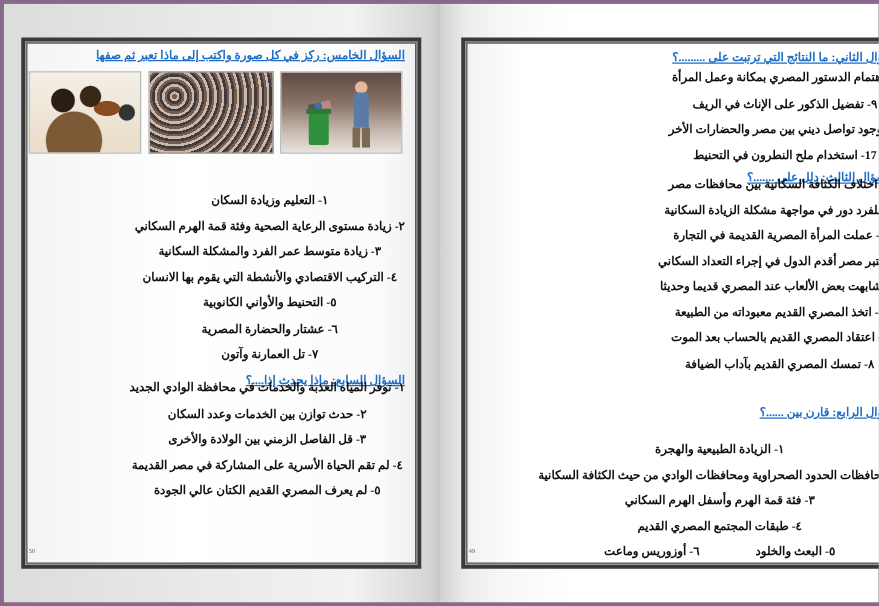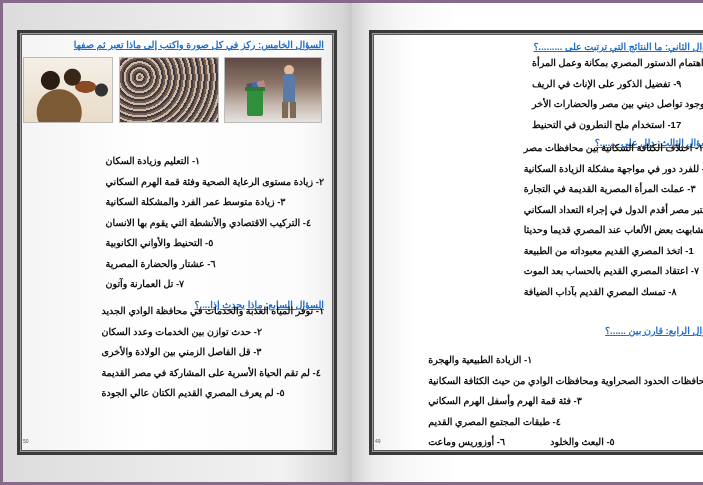--- a/index.html
+++ b/index.html
@@ -28,22 +28,22 @@
     position:absolute; top:27px; height:425px;
     border:3px solid #3a3a3a;
     box-shadow: inset 0 0 0 1px #9a9a9a, inset 0 0 0 2px #5a5a5a;
     background:#ffffff;
     box-sizing:border-box;
   }
   .frame-left { left:14px; width:320px; background: linear-gradient(to right, #f4f4f4, #ffffff 40%, #fbfbfb 90%, #efefef); }
   .frame-right { left:17px; width:365px; background: linear-gradient(to right, #f1f1f1, #ffffff 12%); }
   .content {
     position:absolute; left:0; right:0; top:0; bottom:0;
-    direction:rtl; text-align:left;
-    font-family: Liberation Sans, sans-serif;
+    direction:rtl; text-align:center;
+    font-family: Liberation Serif, serif;
   }
   .q-title {
     color:#1f6fc9; text-decoration:underline; font-weight:bold;
     font-size:9.5px; line-height:12px; white-space:nowrap;
   }
   .item {
     color:#111; font-weight:bold; font-size:9.5px; white-space:nowrap;
     line-height:20.5px;
   }
   .page-num {

